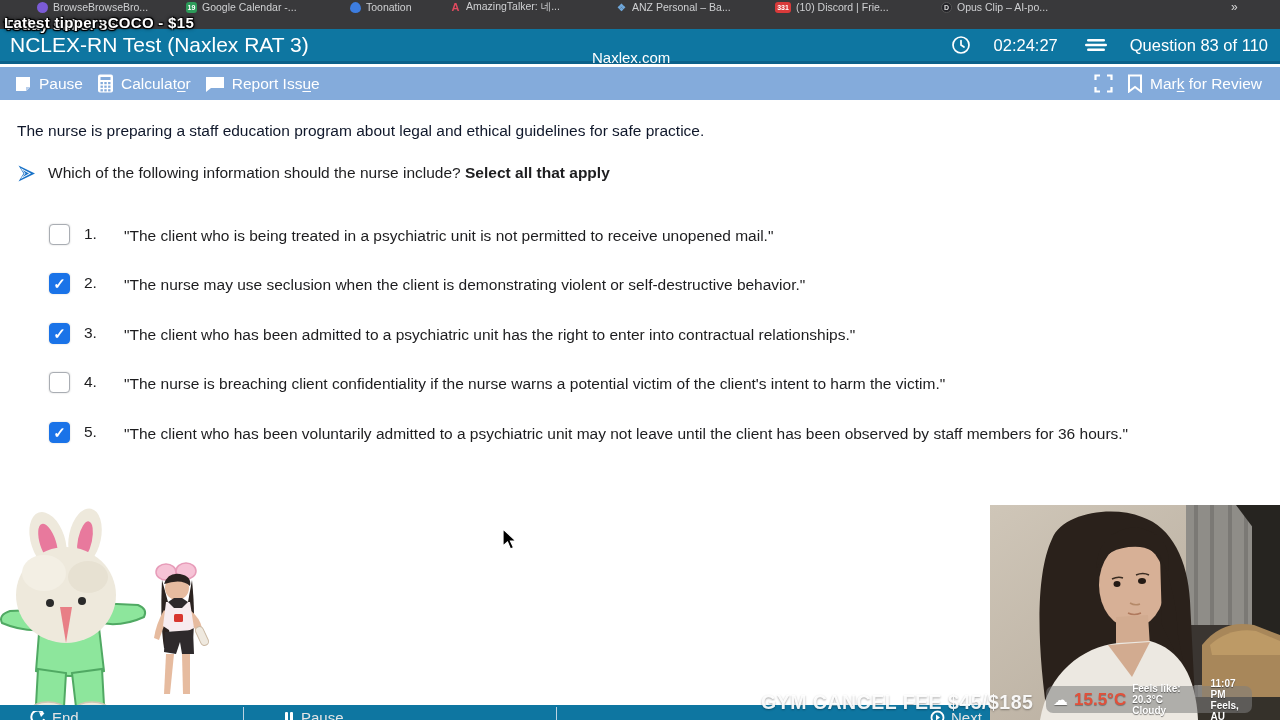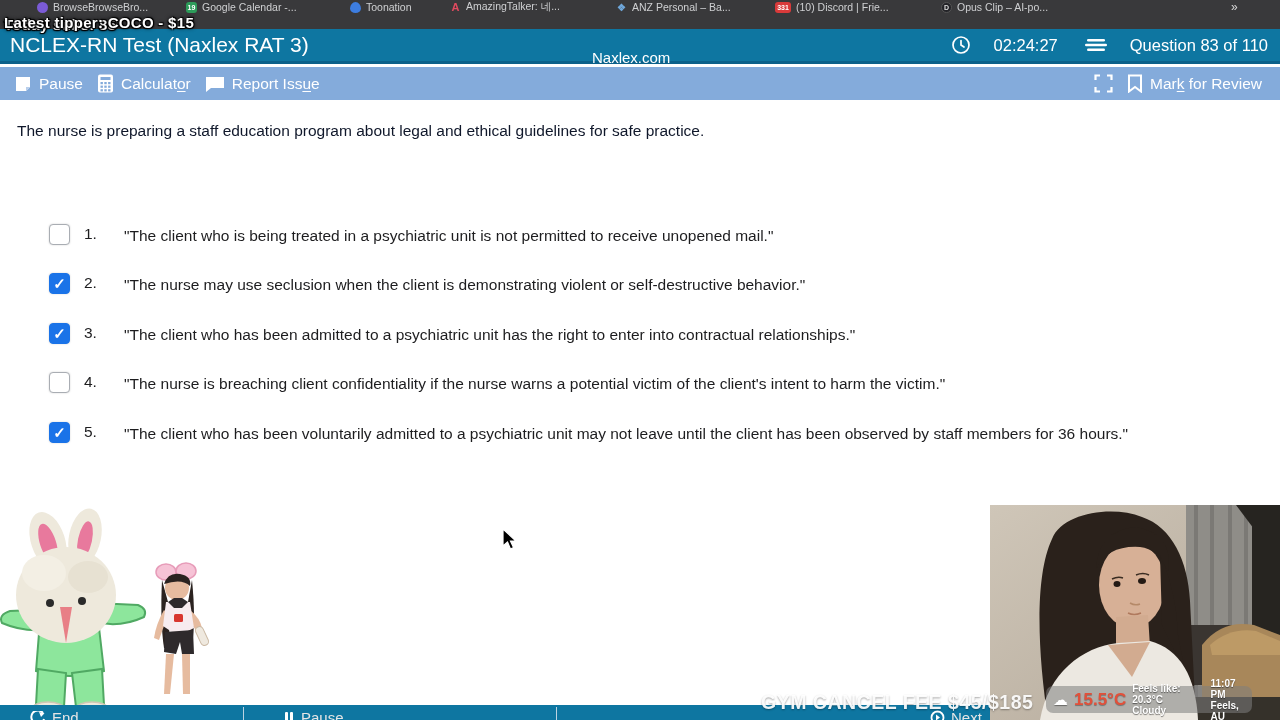--- a/index.html
+++ b/index.html
@@ -185,20 +185,28 @@
       <svg width="16" height="19" viewBox="0 0 16 19">
         <path d="M2 1.5 h12 v16 l-6 -4.5 l-6 4.5 Z" fill="none" stroke="#fff" stroke-width="2"></path>
       </svg>
       <span><span>Mar</span><span class="ul">k</span><span> for Review</span></span>
     </span>
   </span>
 </div>
 
 <div class="content">
   <div class="stem">The nurse is preparing a staff education program about legal and ethical guidelines for safe practice.</div>
+  <div class="prompt-row">
+    <svg width="18" height="17" viewBox="0 0 18 17" style="margin-top:1px">
+      <path d="M0.5 0.5 L17 8.5 L0.5 16.5 L5.5 8.5 Z" fill="#1a73c8"></path>
+      <path d="M2.5 3 L13 8.5 L2.5 14 L6.5 8.5 Z" fill="#ffffff"></path>
+      <path d="M4.5 5 L11 8.5 L4.5 12 L7.5 8.5 Z" fill="#1a73c8"></path>
+    </svg>
+    <span class="prompt-text"><span>Which of the following information should the nurse include? </span><b>Select all that apply</b></span>
+  </div>
 
   <div class="opt-row" style="top:123px">
     <span class="cbx"></span>
     <span class="opt-num">1.</span>
     <span class="opt-text">"The client who is being treated in a psychiatric unit is not permitted to receive unopened mail."</span>
   </div>
   <div class="opt-row" style="top:172px">
     <span class="cbx checked">
         <span class="tick">✓</span>
       </span>

